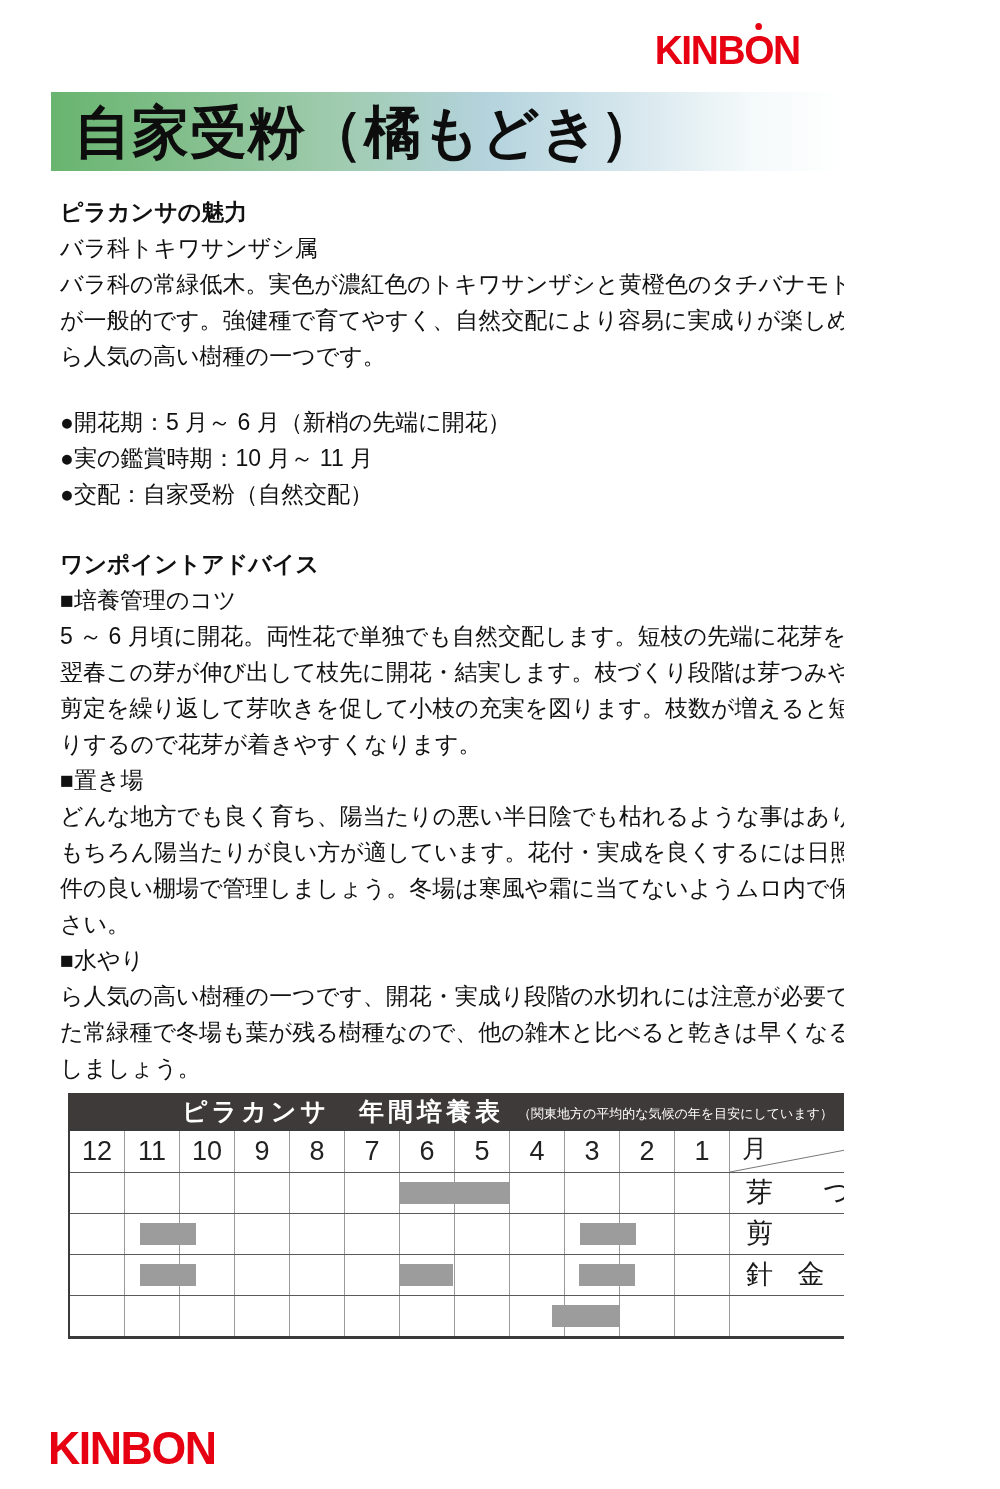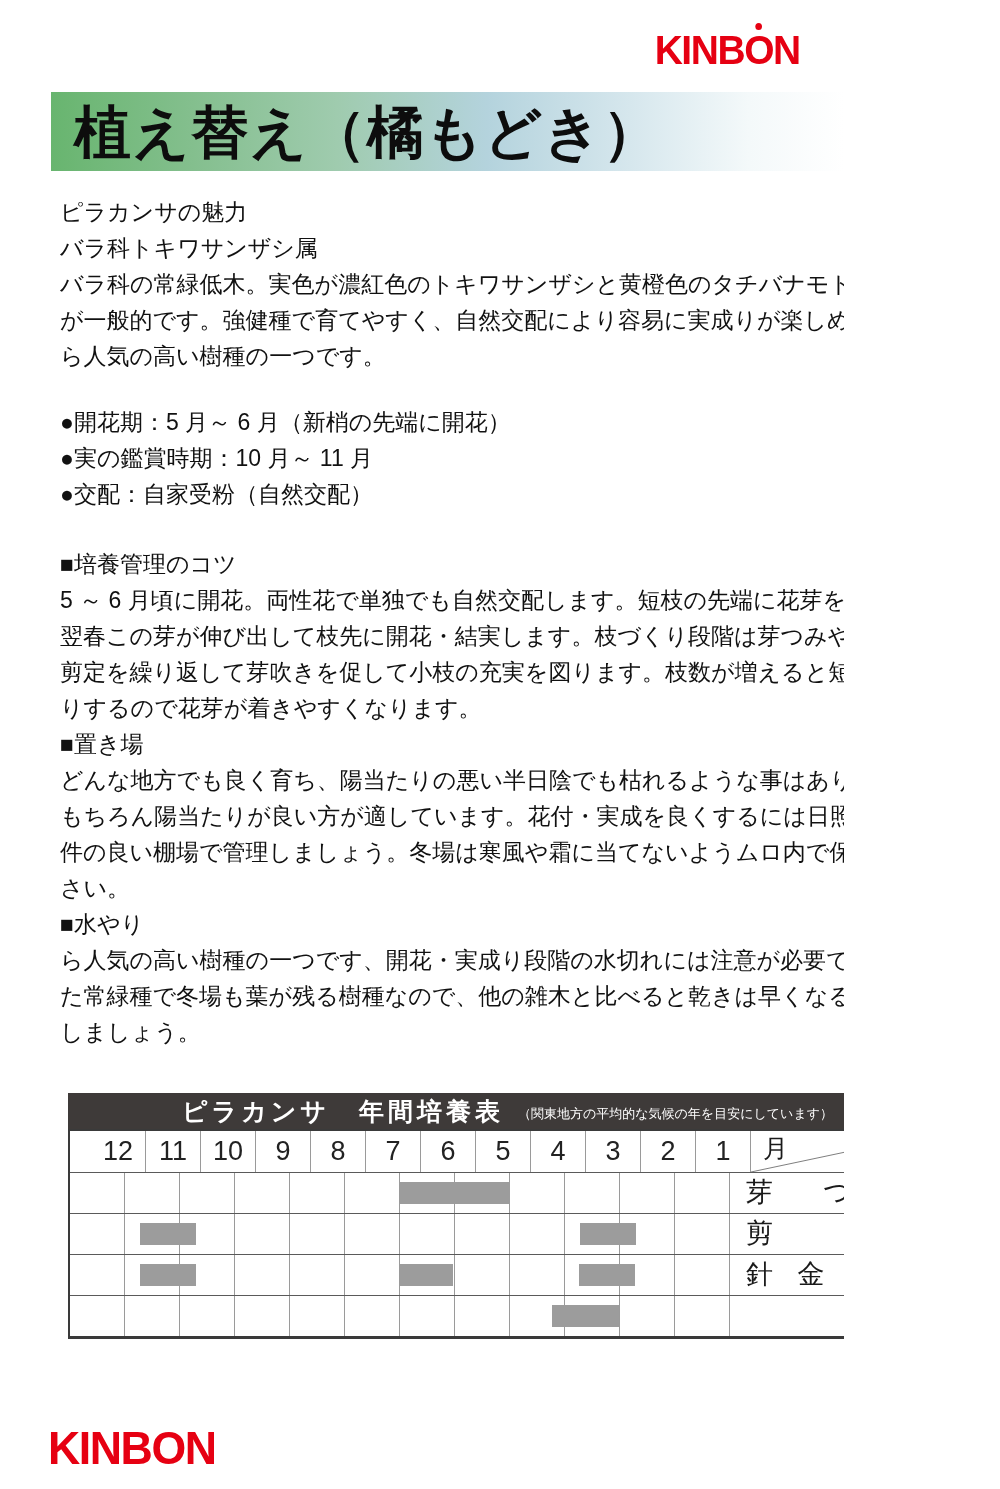--- a/index.html
+++ b/index.html
@@ -29,41 +29,41 @@
   .banner-title{
     font-family:"DejaVu Serif","Liberation Serif",serif;
     font-weight:bold;font-size:57px;color:#0d0d0d;letter-spacing:1px;
     line-height:79px;padding-left:23px;white-space:nowrap;
   }
   
   .body-text{
     position:absolute;left:60px;top:194px;width:930px;
     font-size:23px;line-height:36px;color:#111;
   }
-  .h-bold{font-weight:normal;}
+  .h-bold{font-weight:bold;}
   .para{white-space:pre-line;}
   .sp30{height:30px;}
   .sp34{height:34px;}
   
   .ctable{position:absolute;left:68px;top:1093px;width:879px;}
   .ctable-titlebar{
     box-sizing:border-box;height:36px;background:#3e3a39;color:#ffffff;
     display:flex;align-items:center;justify-content:center;white-space:nowrap;gap:8px;
   }
   .ctable-title{
     font-family:"DejaVu Serif","Liberation Serif",serif;
     font-weight:bold;font-size:25px;letter-spacing:4px;
   }
   .ctable-subtitle{font-size:13px;margin-left:6px;margin-top:6px;letter-spacing:0;}
   .ctable-grid{
     box-sizing:border-box;border:2px solid #3a3a3a;border-bottom-width:3px;
     background:#fff;
   }
   .trow{display:flex;position:relative;height:40px;border-bottom:1px solid #5a5a5a;}
-  .trow.header-row{height:41px;padding-left:21px;}
+  .trow.header-row{height:41px;}
   .trow:last-child{border-bottom:none;}
   .mcell,.dcell{
     box-sizing:border-box;width:55px;height:100%;
     border-right:1px solid #9a9a9a;flex:0 0 55px;
   }
   .mcell{
     display:flex;align-items:center;justify-content:center;
     font-size:27px;color:#222;
   }
   .labelcell{
@@ -80,34 +80,35 @@
   .bar{position:absolute;top:9px;height:22px;background:#9c9c9c;}
 </style>
 </head>
 <body>
 
 <div id="page">
 
   <div class="logo logo-top">KINBON</div>
 
   <div class="banner">
-    <div class="banner-title">植え替え（橘もどき）</div>
+    <div class="banner-title">自家受粉（橘もどき）</div>
   </div>
 
   <div class="body-text">
     <div class="h-bold">ピラカンサの魅力</div>
     <div>バラ科トキワサンザシ属</div>
     <div class="para">バラ科の常緑低木。実色が濃紅色のトキワサンザシと黄橙色のタチバナモドキの 2 種
 が一般的です。強健種で育てやすく、自然交配により容易に実成りが楽しめることか
 ら人気の高い樹種の一つです。</div>
     <div class="sp30"></div>
     <div>●開花期：5 月～ 6 月（新梢の先端に開花）</div>
     <div>●実の鑑賞時期：10 月～ 11 月</div>
     <div>●交配：自家受粉（自然交配）</div>
     <div class="sp34"></div>
+    <div class="h-bold">ワンポイントアドバイス</div>
     <div>■培養管理のコツ</div>
     <div class="para">5 ～ 6 月頃に開花。両性花で単独でも自然交配します。短枝の先端に花芽を分化し、
 翌春この芽が伸び出して枝先に開花・結実します。枝づくり段階は芽つみや葉刈り、
 剪定を繰り返して芽吹きを促して小枝の充実を図ります。枝数が増えると短く芽止ま
 りするので花芽が着きやすくなります。</div>
     <div>■置き場</div>
     <div class="para">どんな地方でも良く育ち、陽当たりの悪い半日陰でも枯れるような事はありません。
 もちろん陽当たりが良い方が適しています。花付・実成を良くするには日照・通風条
 件の良い棚場で管理しましょう。冬場は寒風や霜に当てないようムロ内で保護して下
 さい。</div>

